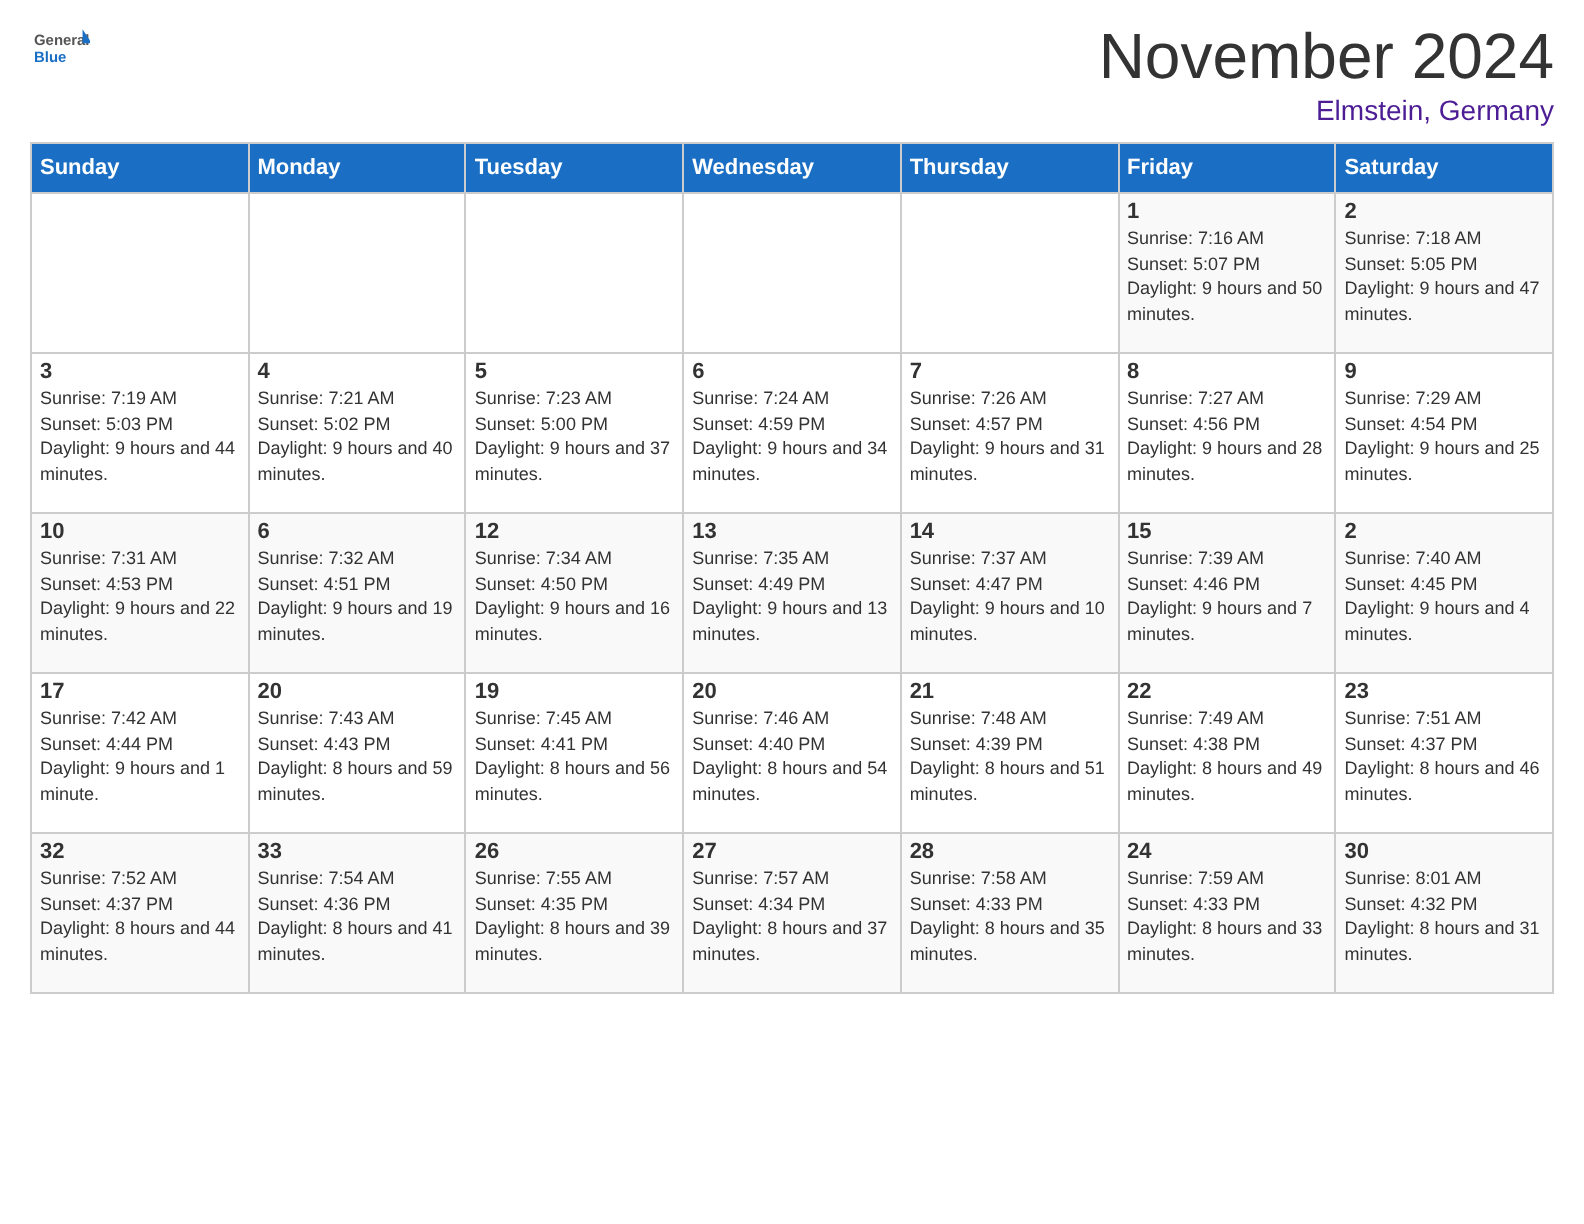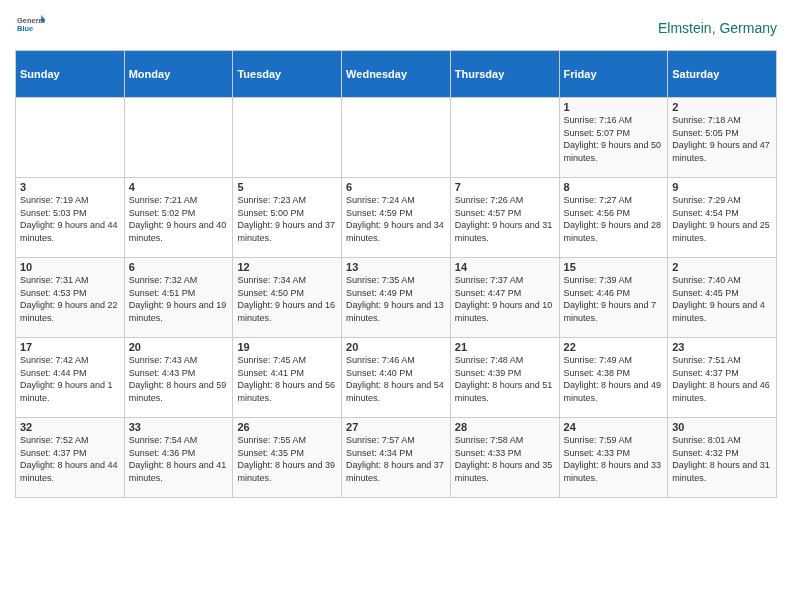--- a/index.html
+++ b/index.html
@@ -7,30 +7,30 @@
     
     .page { width: 792px; height: 612px; background: #fff; padding: 10px 15px; }
     
     .header { display: flex; justify-content: space-between; align-items: flex-start; margin-bottom: 8px; }
     
     .logo { display: flex; align-items: center; }
     .logo-icon { width: 28px; height: 28px; margin-left: 2px; }
     
     .title-area { text-align: right; }
     .month-title { font-size: 32px; font-weight: normal; color: #333; }
-    .location { font-size: 14px; color: #0f766e; margin-top: 10px; }
+    .location { font-size: 14px; color: #4c1d95; margin-top: 0; }
     
     .calendar { width: 100%; border-collapse: collapse; }
     
     .calendar th {
       background: #1a6fc4;
       color: #fff;
       font-size: 11px;
       font-weight: bold;
-      padding: 17px 4px;
+      padding: 6px 4px;
       text-align: left;
       border: 1px solid #ccc;
     }
     
     .calendar td {
       width: calc(100% / 7);
       vertical-align: top;
       border: 1px solid #ccc;
       padding: 3px 4px;
       height: 80px;
@@ -61,20 +61,21 @@
     <div class="logo">
       <div>
         <svg class="logo-icon" viewBox="0 0 60 50" xmlns="http://www.w3.org/2000/svg">
           <text x="0" y="22" font-family="Arial" font-size="16" font-weight="bold" fill="#555">General</text>
           <text x="0" y="40" font-family="Arial" font-size="16" font-weight="bold" fill="#1a6fc4">Blue</text>
           <polygon points="52,5 62,20 52,20" fill="#1a6fc4"></polygon>
         </svg>
       </div>
     </div>
     <div class="title-area">
+      <div class="month-title">November 2024</div>
       <div class="location">Elmstein, Germany</div>
     </div>
   </div>
 
   <table class="calendar">
     <thead>
       <tr>
         <th>Sunday</th>
         <th>Monday</th>
         <th>Tuesday</th>

